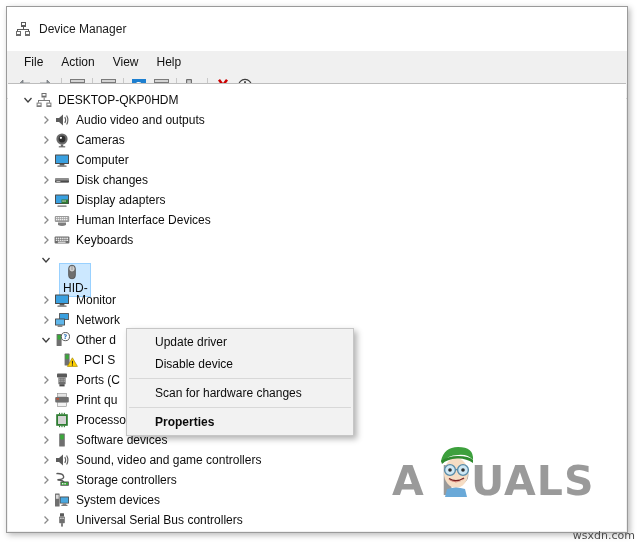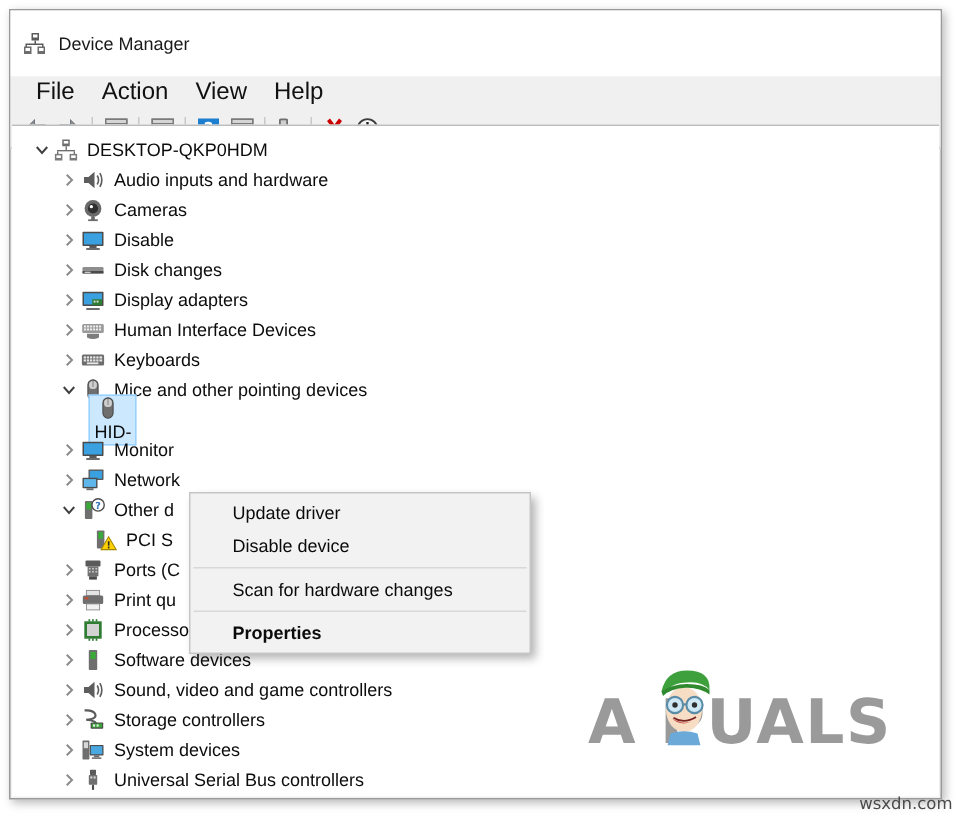--- a/index.html
+++ b/index.html
@@ -48,21 +48,21 @@
   
   #menubar {
     height: 22px;
     background: #f0f0f0;
     display: flex;
     align-items: center;
     padding-left: 8px;
     box-sizing: border-box;
   }
   .menu-item {
-    font-size: 16px;
+    font-size: 12px;
     color: #111;
     padding: 2px 9px;
     cursor: default;
     white-space: nowrap;
   }
 
   
   #toolbar {
     height: 26px;
     background: #f0f0f0;
@@ -341,21 +341,21 @@
           </svg>
         </span>
         <span class="label-box">
           <span class="dev-icon">
             <svg width="16" height="16" viewBox="0 0 16 16">
               <path d="M2 6 L5 6 L9 2.5 L9 13.5 L5 10 L2 10 Z" fill="#5d5d5d"></path>
               <path d="M10.8 5 Q12.6 8 10.8 11" stroke="#5d5d5d" stroke-width="1.1" fill="none"></path>
               <path d="M12.6 3.4 Q15.2 8 12.6 12.6" stroke="#5d5d5d" stroke-width="1.1" fill="none"></path>
             </svg>
           </span>
-          <span class="lbl">Audio inputs and hardware</span>
+          <span class="lbl">Audio video and outputs</span>
         </span>
       </div>
 
       <div class="row lvl1">
         <span class="twisty">
           <svg width="10" height="10" viewBox="0 0 10 10">
             <path d="M3.5 1.5 L7 5 L3.5 8.5" stroke="#8a8a8a" stroke-width="1.3" fill="none"></path>
           </svg>
         </span>
         <span class="label-box">
@@ -380,21 +380,21 @@
         </span>
         <span class="label-box">
           <span class="dev-icon">
             <svg width="16" height="16" viewBox="0 0 16 16">
               <rect x="1" y="2.5" width="14" height="9.5" rx="0.5" fill="#4b4b4b"></rect>
               <rect x="2" y="3.5" width="12" height="7.5" fill="#3aa0e0"></rect>
               <rect x="5.6" y="12" width="4.8" height="1.6" fill="#5a5a5a"></rect>
               <rect x="3.4" y="13.4" width="9.2" height="1.3" rx="0.5" fill="#6d6d6d"></rect>
             </svg>
           </span>
-          <span class="lbl">Disable</span>
+          <span class="lbl">Computer</span>
         </span>
       </div>
 
       <div class="row lvl1">
         <span class="twisty">
           <svg width="10" height="10" viewBox="0 0 10 10">
             <path d="M3.5 1.5 L7 5 L3.5 8.5" stroke="#8a8a8a" stroke-width="1.3" fill="none"></path>
           </svg>
         </span>
         <span class="label-box">
@@ -491,30 +491,20 @@
           <span class="lbl">Keyboards</span>
         </span>
       </div>
 
       <div class="row lvl1">
         <span class="twisty">
           <svg width="10" height="10" viewBox="0 0 10 10">
             <path d="M1.5 3 L5 7 L8.5 3" stroke="#3f3f3f" stroke-width="1.3" fill="none"></path>
           </svg>
         </span>
-        <span class="label-box">
-          <span class="dev-icon">
-            <svg width="16" height="16" viewBox="0 0 16 16">
-              <rect x="4.6" y="1.2" width="6.8" height="13.6" rx="3.4" fill="#6f6f6f" stroke="#474747" stroke-width="0.7"></rect>
-              <rect x="5.4" y="2" width="5.2" height="5.4" rx="2.4" fill="#cfcfcf"></rect>
-              <rect x="7.6" y="2" width="0.8" height="4" fill="#8e8e8e"></rect>
-            </svg>
-          </span>
-          <span class="lbl">Mice and other pointing devices</span>
-        </span>
       </div>
 
       <div class="row lvl2 selected">
         <span class="label-box">
           <span class="dev-icon">
             <svg width="16" height="16" viewBox="0 0 16 16">
               <rect x="4.6" y="1.2" width="6.8" height="13.6" rx="3.4" fill="#6f6f6f" stroke="#474747" stroke-width="0.7"></rect>
               <rect x="5.4" y="2" width="5.2" height="5.4" rx="2.4" fill="#cfcfcf"></rect>
               <rect x="7.6" y="2" width="0.8" height="4" fill="#8e8e8e"></rect>
             </svg>

